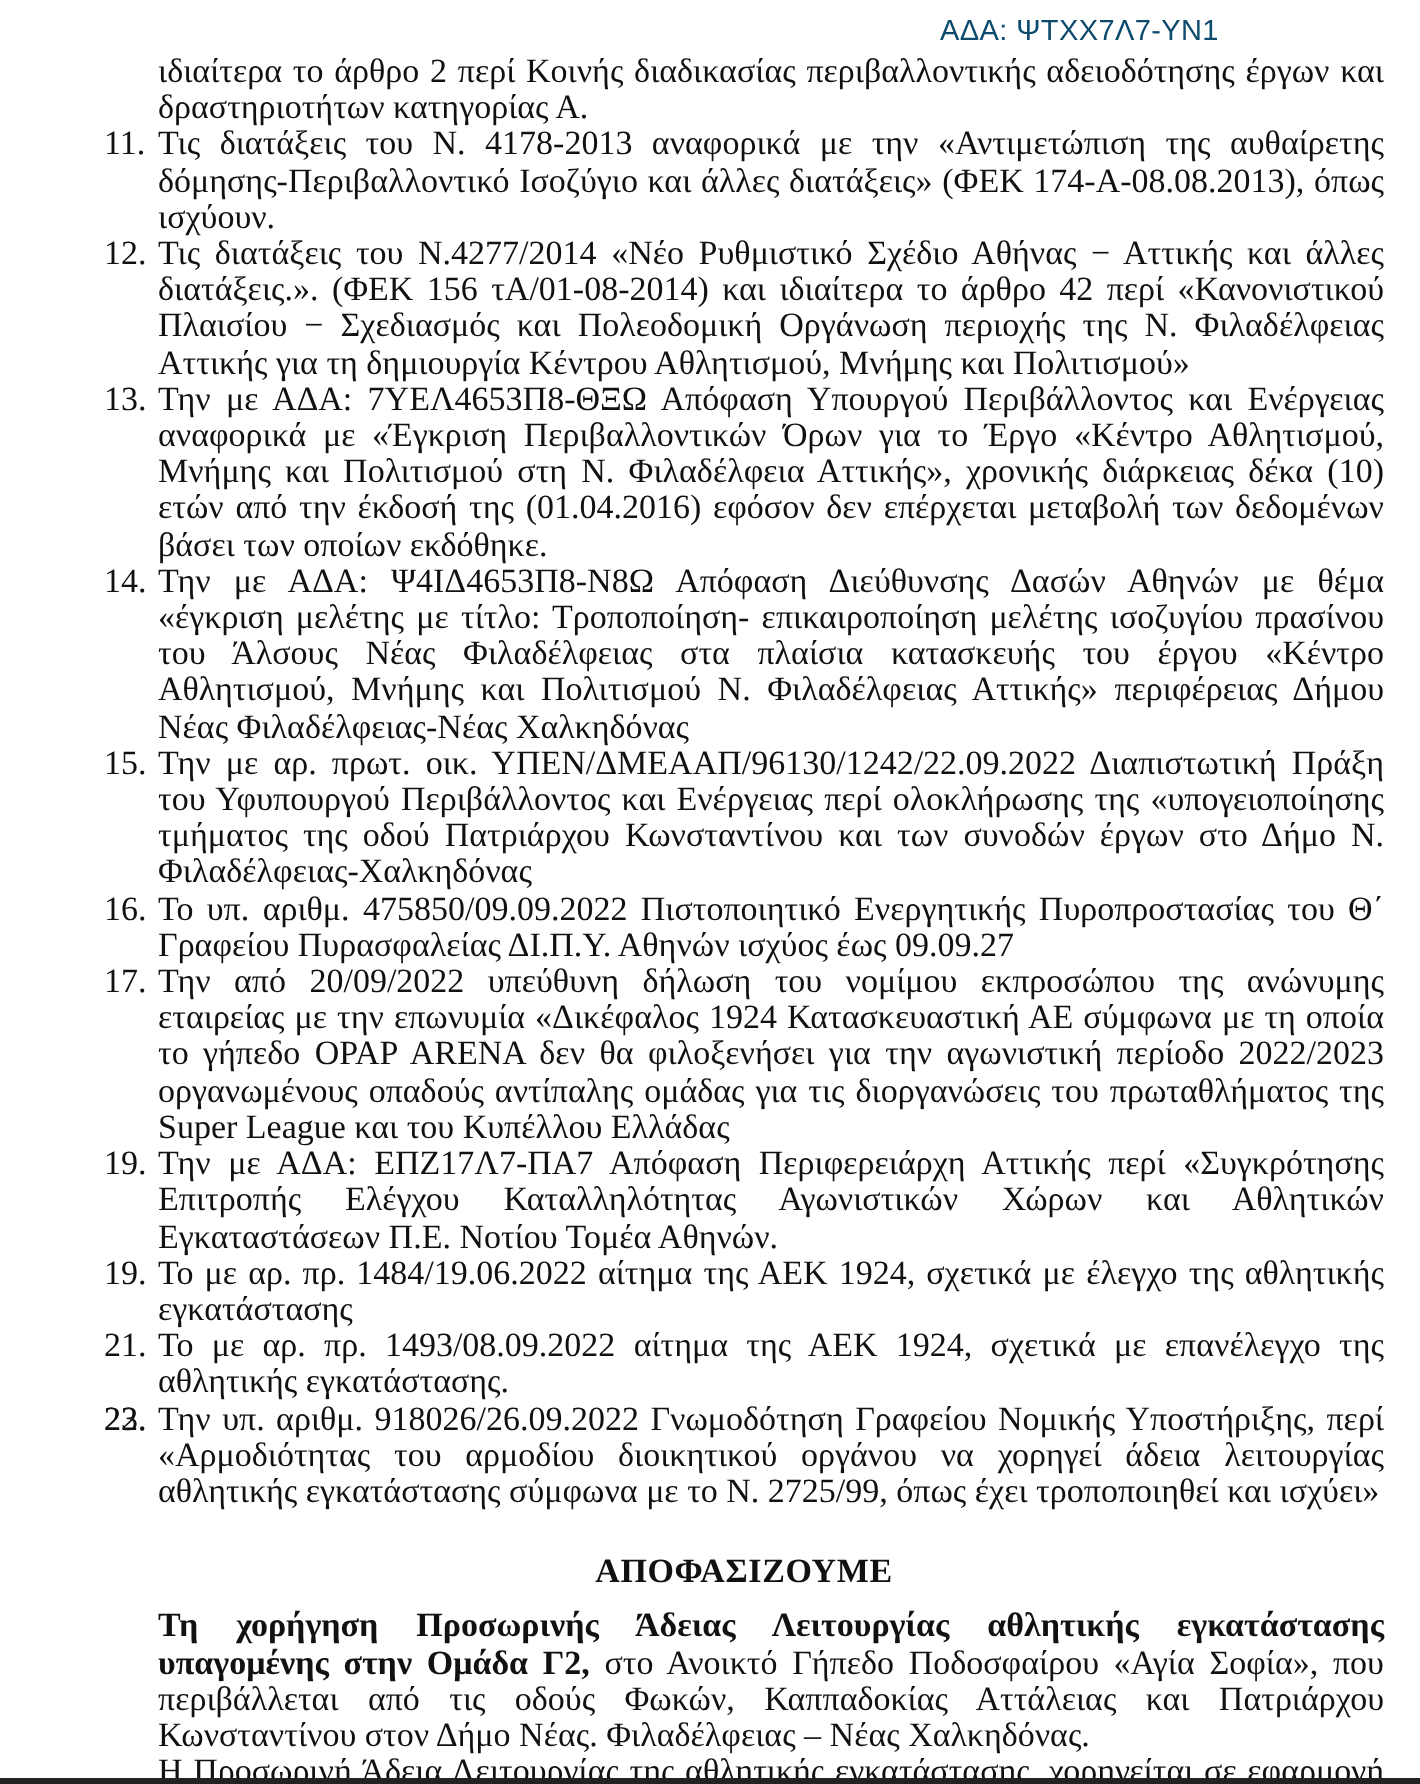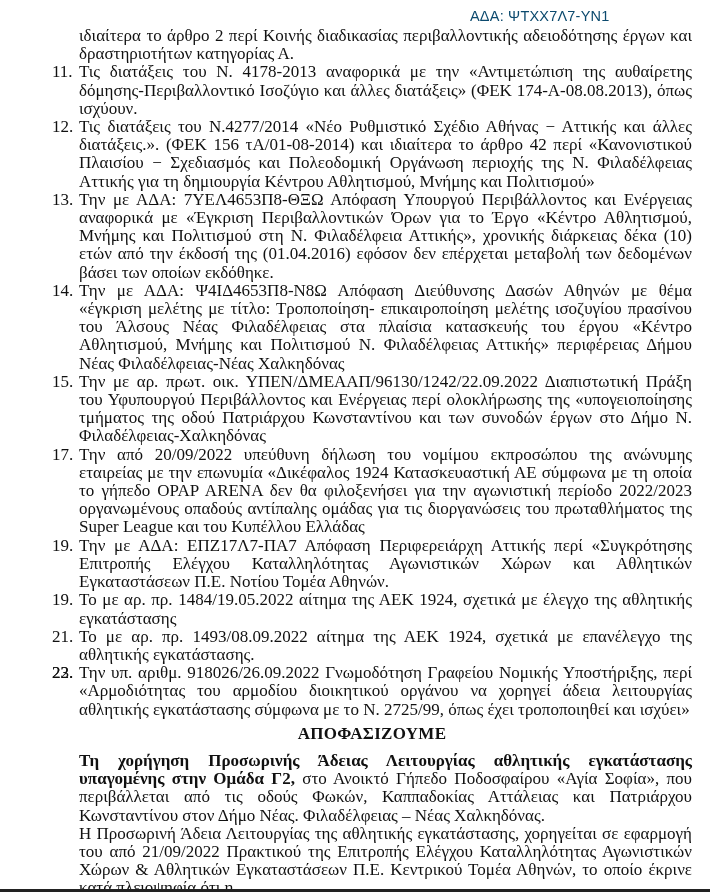--- a/index.html
+++ b/index.html
@@ -5,43 +5,44 @@
   html, body { margin: 0; padding: 0; background: #ffffff; }
   body { width: 710px; height: 892px; overflow: hidden; position: relative;
          font-family: "Liberation Serif", "DejaVu Serif", serif; color: #111; }
   .ada { position: absolute; top: 8px; left: 470px; font-family: "Liberation Sans", "DejaVu Sans", sans-serif;
          font-size: 14.5px; color: #0c4a6e; letter-spacing: 0.2px; }
   .page { position: absolute; left: 52px; top: 27px; width: 640px; font-size: 17px; line-height: 18.2px; }
   .cont { padding-left: 27px; text-align: justify; text-align-last: left; }
   ol.items { margin: 0; padding: 0; list-style: none; }
   ol.items li { position: relative; padding-left: 27px; text-align: justify; font-family: Liberation Serif, serif; }
   ol.items li .num { position: absolute; left: 0; top: 0; width: 25px; text-align: left; }
-  .heading { text-align: center; font-weight: bold; margin-top: 6px; margin-bottom: 9px; letter-spacing: 0.3px; }
+  .heading { text-align: center; font-weight: bold; margin-top: 22px; margin-bottom: 9px; letter-spacing: 0.3px; }
   .decision { padding-left: 27px; text-align: justify; }
   .decision b { font-weight: bold; }
   .para2 { padding-left: 27px; text-align: justify; }
   .bottom-bar { position: absolute; left: 0; right: 0; top: 889px; height: 3px; background: #222; }
 </style>
 </head>
 <body>
 
 <div class="ada">ΑΔΑ: ΨΤΧΧ7Λ7-ΥΝ1</div>
 
 <div class="page">
   <div class="cont">ιδιαίτερα το άρθρο 2 περί Κοινής διαδικασίας περιβαλλοντικής αδειοδότησης έργων και δραστηριοτήτων κατηγορίας Α.</div>
 
   <ol class="items">
     <li><span class="num">11.</span><span>Τις διατάξεις του Ν. 4178-2013 αναφορικά με την «Αντιμετώπιση της αυθαίρετης δόμησης-Περιβαλλοντικό Ισοζύγιο και άλλες διατάξεις» (ΦΕΚ 174-Α-08.08.2013), όπως ισχύουν.</span></li>
     <li><span class="num">12.</span><span>Τις διατάξεις του Ν.4277/2014 «Νέο Ρυθμιστικό Σχέδιο Αθήνας − Αττικής και άλλες διατάξεις.». (ΦΕΚ 156 τΑ/01-08-2014) και ιδιαίτερα το άρθρο 42 περί «Κανονιστικού Πλαισίου − Σχεδιασμός και Πολεοδομική Οργάνωση περιοχής της Ν. Φιλαδέλφειας Αττικής για τη δημιουργία Κέντρου Αθλητισμού, Μνήμης και Πολιτισμού»</span></li>
     <li><span class="num">13.</span><span>Την με ΑΔΑ: 7ΥΕΛ4653Π8-ΘΞΩ  Απόφαση Υπουργού Περιβάλλοντος και Ενέργειας αναφορικά με «Έγκριση Περιβαλλοντικών Όρων για το Έργο «Κέντρο Αθλητισμού, Μνήμης και Πολιτισμού στη Ν. Φιλαδέλφεια Αττικής», χρονικής διάρκειας δέκα (10) ετών από την έκδοσή της (01.04.2016) εφόσον δεν επέρχεται μεταβολή των δεδομένων βάσει των οποίων εκδόθηκε.</span></li>
     <li><span class="num">14.</span><span>Την με ΑΔΑ: Ψ4ΙΔ4653Π8-Ν8Ω Απόφαση Διεύθυνσης Δασών Αθηνών με θέμα «έγκριση μελέτης με τίτλο: Τροποποίηση- επικαιροποίηση μελέτης ισοζυγίου πρασίνου του Άλσους Νέας Φιλαδέλφειας στα πλαίσια κατασκευής του έργου «Κέντρο Αθλητισμού, Μνήμης και Πολιτισμού Ν. Φιλαδέλφειας Αττικής» περιφέρειας Δήμου Νέας Φιλαδέλφειας-Νέας Χαλκηδόνας</span></li>
     <li><span class="num">15.</span><span>Την με αρ. πρωτ. οικ. ΥΠΕΝ/ΔΜΕΑΑΠ/96130/1242/22.09.2022 Διαπιστωτική Πράξη του Υφυπουργού Περιβάλλοντος και Ενέργειας περί ολοκλήρωσης της «υπογειοποίησης τμήματος της οδού Πατριάρχου Κωνσταντίνου και των συνοδών έργων στο Δήμο Ν. Φιλαδέλφειας-Χαλκηδόνας</span></li>
+    <li><span class="num">16.</span><span>Το υπ. αριθμ. 475850/09.09.2022 Πιστοποιητικό Ενεργητικής Πυροπροστασίας του Θ΄ Γραφείου Πυρασφαλείας ΔΙ.Π.Υ. Αθηνών ισχύος έως 09.09.27</span></li>
     <li><span class="num">17.</span><span>Την από 20/09/2022 υπεύθυνη δήλωση του νομίμου εκπροσώπου της ανώνυμης εταιρείας με την επωνυμία «Δικέφαλος 1924 Κατασκευαστική ΑΕ σύμφωνα με τη οποία το γήπεδο OPAP ARENA δεν θα φιλοξενήσει για την αγωνιστική περίοδο 2022/2023 οργανωμένους οπαδούς αντίπαλης ομάδας για τις διοργανώσεις του πρωταθλήματος της Super League και του Κυπέλλου Ελλάδας</span></li>
     <li><span class="num">19.</span><span>Την με ΑΔΑ: ΕΠΖ17Λ7-ΠΑ7 Απόφαση Περιφερειάρχη Αττικής περί «Συγκρότησης Επιτροπής Ελέγχου Καταλληλότητας Αγωνιστικών Χώρων και Αθλητικών Εγκαταστάσεων Π.Ε. Νοτίου Τομέα Αθηνών.</span></li>
-    <li><span class="num">19.</span><span>Το με αρ. πρ. 1484/19.05.2022 αίτημα της ΑΕΚ 1924, σχετικά με έλεγχο της αθλητικής εγκατάστασης</span></li>
+    <li><span class="num">19.</span><span>Το με αρ. πρ. 1484/19.06.2022 αίτημα της ΑΕΚ 1924, σχετικά με έλεγχο της αθλητικής εγκατάστασης</span></li>
     <li><span class="num">21.</span><span>Το με αρ. πρ. 1493/08.09.2022 αίτημα της ΑΕΚ 1924, σχετικά με επανέλεγχο της αθλητικής εγκατάστασης.</span></li>
     <li><span class="num">22.</span></li>
     <li><span class="num">23.</span><span>Την υπ. αριθμ. 918026/26.09.2022 Γνωμοδότηση Γραφείου Νομικής Υποστήριξης, περί «Αρμοδιότητας του αρμοδίου διοικητικού οργάνου να χορηγεί άδεια λειτουργίας αθλητικής εγκατάστασης σύμφωνα με το Ν. 2725/99, όπως έχει τροποποιηθεί και ισχύει»</span></li>
   </ol>
 
   <div class="heading">ΑΠΟΦΑΣΙΖΟΥΜΕ</div>
 
   <div class="decision"><b>Τη χορήγηση Προσωρινής Άδειας Λειτουργίας αθλητικής εγκατάστασης υπαγομένης στην Ομάδα Γ2,</b><span> στο Ανοικτό Γήπεδο Ποδοσφαίρου «Αγία Σοφία», που περιβάλλεται από τις οδούς Φωκών, Καππαδοκίας Αττάλειας και Πατριάρχου Κωνσταντίνου στον Δήμο Νέας. Φιλαδέλφειας – Νέας Χαλκηδόνας.</span></div>
 
   <div class="para2">Η Προσωρινή Άδεια Λειτουργίας της αθλητικής εγκατάστασης, χορηγείται σε εφαρμογή του από 21/09/2022 Πρακτικού της Επιτροπής Ελέγχου Καταλληλότητας Αγωνιστικών Χώρων &amp; Αθλητικών Εγκαταστάσεων Π.Ε. Κεντρικού Τομέα Αθηνών, το οποίο έκρινε κατά πλειοψηφία ότι η</div>

